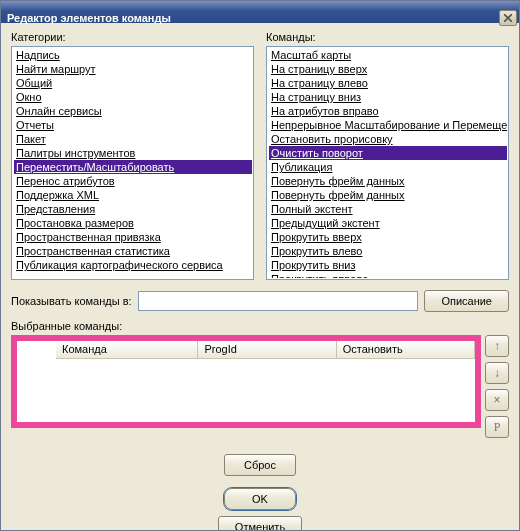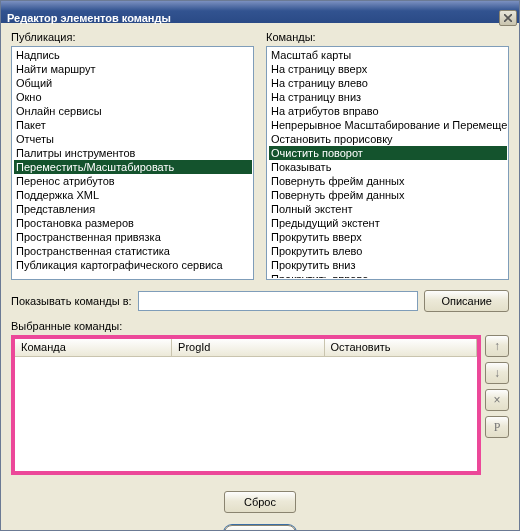--- a/index.html
+++ b/index.html
@@ -68,22 +68,23 @@
     background: linear-gradient(#fdfcfa,#e7e3cf);
     border: 1px solid #b9b59b;
     border-radius: 2px;
   }
   .item {
     padding: 1px 2px;
     white-space: nowrap;
     line-height: 13px;
     height: 14px;
     cursor: default;
-  }
-  .item.selected { background: #14532d; color: #fff; }
+    text-decoration: underline;
+  }
+  .item.selected { background: #4c1d95; color: #fff; }
   .row-cmds { display: flex; align-items: center; gap: 6px; margin-top: 10px; }
   .text-input {
     height: 20px;
     border: 1px solid #7f9db9;
     background: #fff;
     padding: 1px 4px;
   }
   .btn {
     height: 22px;
     padding: 0 16px;
@@ -101,25 +102,26 @@
   .btn.default { box-shadow: 0 0 0 1px #3b6ea5; border-radius: 8px; }
   .selected-area {
     margin-top: 6px;
   }
   .grid-wrap {
     display: flex;
     gap: 4px;
   }
   .grid-box {
     flex: 1;
-    border: 4px solid #ec4899;
+    border: 6px solid #ec4899;
     background: #fff;
-    height: 140px;
+    height: 93px;
     display: flex;
     flex-direction: column;
+    padding-left: 39px;
   }
   .grid-head {
     display: flex;
     height: 18px;
   }
   .grid-head-cell {
     background: linear-gradient(#fefefe,#ece9d8);
     border-right: 1px solid #c9c4ae;
     border-bottom: 1px solid #c9c4ae;
     padding: 2px 6px;
@@ -150,30 +152,30 @@
   <div class="titlebar-btn">
     <svg width="8" height="8" viewBox="0 0 8 8">
         <path d="M0 0 L8 8 M8 0 L0 8" stroke="#555" stroke-width="1.6"></path>
       </svg>
   </div>
 </div>
 
 <div class="client">
   <div class="columns">
     <div class="col">
-      <div class="label">Публикация:</div>
+      <div class="label">Категории:</div>
       <div class="listbox-wrap">
         <div class="listbox" id="categories-list">
             <div class="item">Надпись</div>
             <div class="item">Найти маршрут</div>
             <div class="item">Общий</div>
             <div class="item">Окно</div>
             <div class="item">Онлайн сервисы</div>
+            <div class="item">Отчеты</div>
             <div class="item">Пакет</div>
-            <div class="item">Отчеты</div>
             <div class="item">Палитры инструментов</div>
             <div class="item selected">Переместить/Масштабировать</div>
             <div class="item">Перенос атрибутов</div>
             <div class="item">Поддержка XML</div>
             <div class="item">Представления</div>
             <div class="item">Простановка размеров</div>
             <div class="item">Пространственная привязка</div>
             <div class="item">Пространственная статистика</div>
             <div class="item">Публикация картографического сервиса</div>
           </div>
@@ -184,21 +186,21 @@
       <div class="listbox-wrap">
         <div class="listbox" id="commands-list">
             <div class="item">Масштаб карты</div>
             <div class="item">На страницу вверх</div>
             <div class="item">На страницу влево</div>
             <div class="item">На страницу вниз</div>
             <div class="item">На атрибутов вправо</div>
             <div class="item">Непрерывное Масштабирование и Перемещение</div>
             <div class="item">Остановить прорисовку</div>
             <div class="item selected">Очистить поворот</div>
-            <div class="item">Показывать</div>
+            <div class="item">Публикация</div>
             <div class="item">Повернуть фрейм данных</div>
             <div class="item">Повернуть фрейм данных</div>
             <div class="item">Полный экстент</div>
             <div class="item">Предыдущий экстент</div>
             <div class="item">Прокрутить вверх</div>
             <div class="item">Прокрутить влево</div>
             <div class="item">Прокрутить вниз</div>
             <div class="item">Прокрутить вправо</div>
           </div>
       </div>

